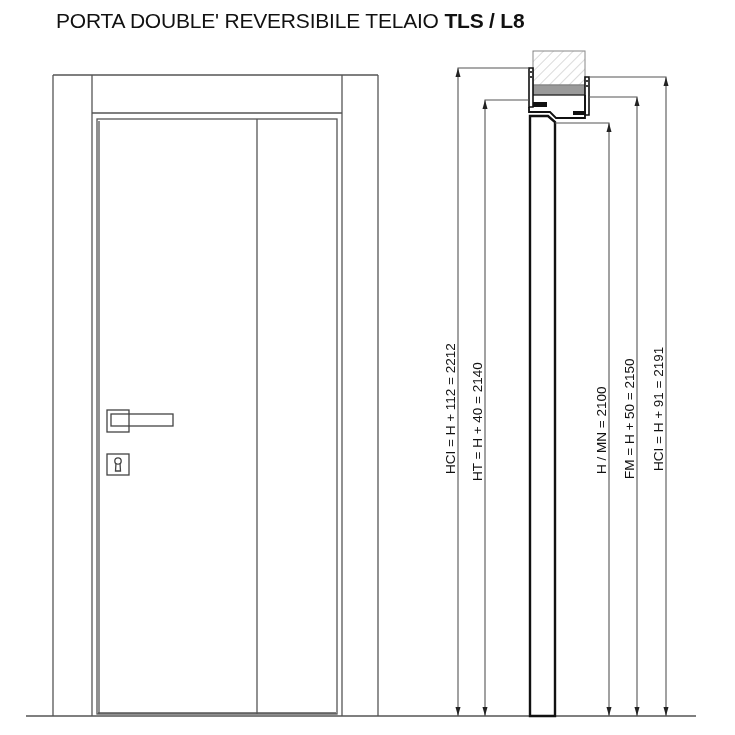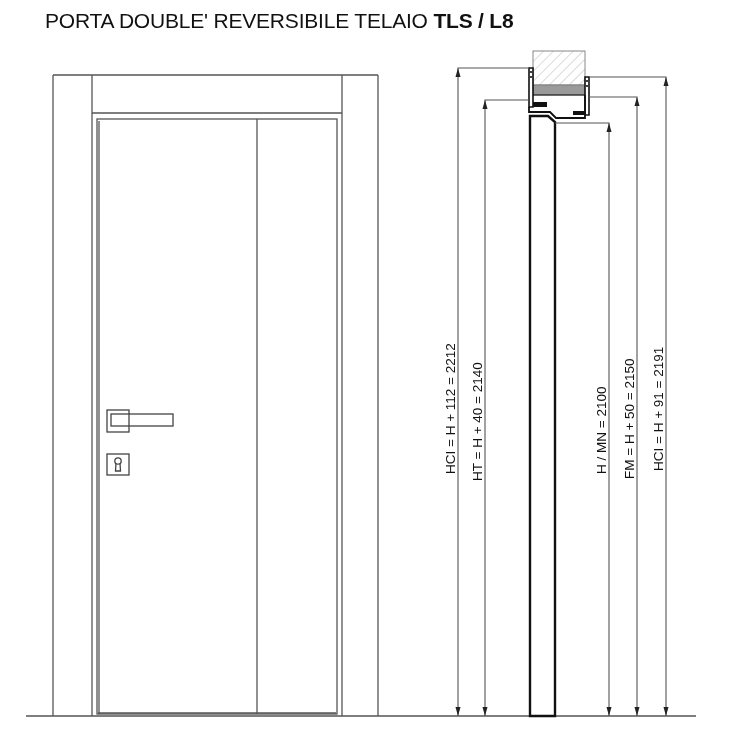--- a/index.html
+++ b/index.html
@@ -1,17 +1,17 @@
 <!DOCTYPE html>
 <html><head>
 <meta charset="utf-8">
 <style>
   html, body { margin: 0; padding: 0; background: #ffffff; }
   body { width: 735px; height: 735px; position: relative; overflow: hidden; font-family: "Liberation Sans", sans-serif; }
-  .title { position: absolute; left: 45px; top: 9px; font-size: 21px; color: #111; white-space: nowrap; letter-spacing: -0.2px; }
+  .title { position: absolute; left: 56px; top: 9px; font-size: 21px; color: #111; white-space: nowrap; letter-spacing: -0.2px; }
   .title b { font-weight: bold; }
   svg.drawing { position: absolute; left: 0; top: 0; }
   .dim-label { font-family: "Liberation Sans", sans-serif; font-size: 13.5px; fill: #111; }
 </style>
 </head>
 <body>
 
 <div class="title">
   <span>PORTA DOUBLE' REVERSIBILE TELAIO </span><b>TLS / L8</b>
 </div>

